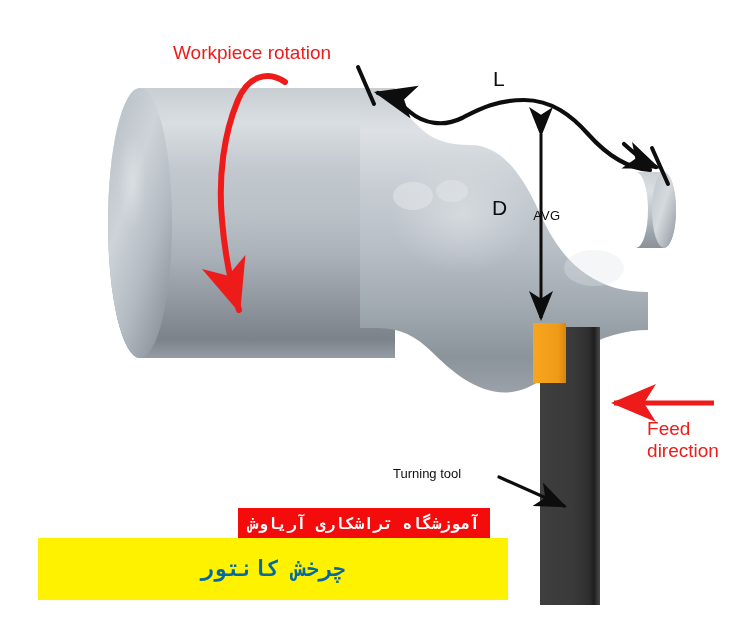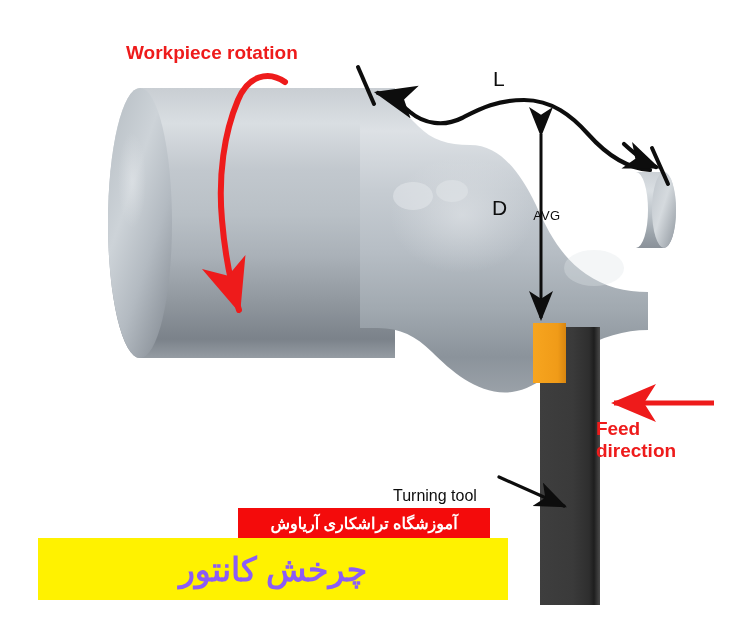--- a/index.html
+++ b/index.html
@@ -22,42 +22,42 @@
     left: 0;
     top: 0;
   }
   .lbl {
     position: absolute;
     white-space: pre;
     line-height: 1.15;
   }
   .lbl-red {
     color: #ee1b1b;
-    font-weight: 700;
+    font-weight: 400;
+    margin-left: 47px;
   }
   .lbl-black {
     color: #0d0d0d;
   }
   #workpiece-rotation-label {
     left: 126px;
     top: 42px;
     font-size: 19px;
   }
   #feed-direction-label {
     left: 636px;
     top: 418px;
     font-size: 19px;
     text-align: left;
     transform: translateX(-50%);
   }
   #turning-tool-label {
     left: 393px;
     top: 467px;
-    font-size: 16px;
-    margin-top: 20px;
+    font-size: 13px;
   }
   #length-label {
     left: 493px;
     top: 67px;
     font-size: 21px;
     font-weight: 500;
   }
   #diameter-label {
     left: 492px;
     top: 196px;
@@ -71,40 +71,40 @@
     top: 5px;
     letter-spacing: .2px;
     margin-left: 26px;
   }
   .banner {
     position: absolute;
     display: flex;
     align-items: center;
     justify-content: center;
     direction: rtl;
-    font-family: Liberation Sans, sans-serif;
+    font-family: Liberation Mono, monospace;
     font-weight: 700;
   }
   #school-banner {
     left: 238px;
     top: 508px;
     width: 252px;
     height: 31px;
     background: #f40b0b;
     color: #ffffff;
     font-size: 16px;
   }
   #title-banner {
     left: 38px;
     top: 538px;
     width: 470px;
     height: 62px;
     background: #fff200;
-    color: #8b5cf6;
-    font-size: 33px;
+    color: #0369a1;
+    font-size: 22px;
   }
 </style>
 </head>
 <body>
 
 <div id="stage">
 
   <svg id="diagram" width="731" height="638" viewBox="0 0 731 638">
     <defs>
       <linearGradient id="gradBody" x1="0" y1="0" x2="0" y2="1">

